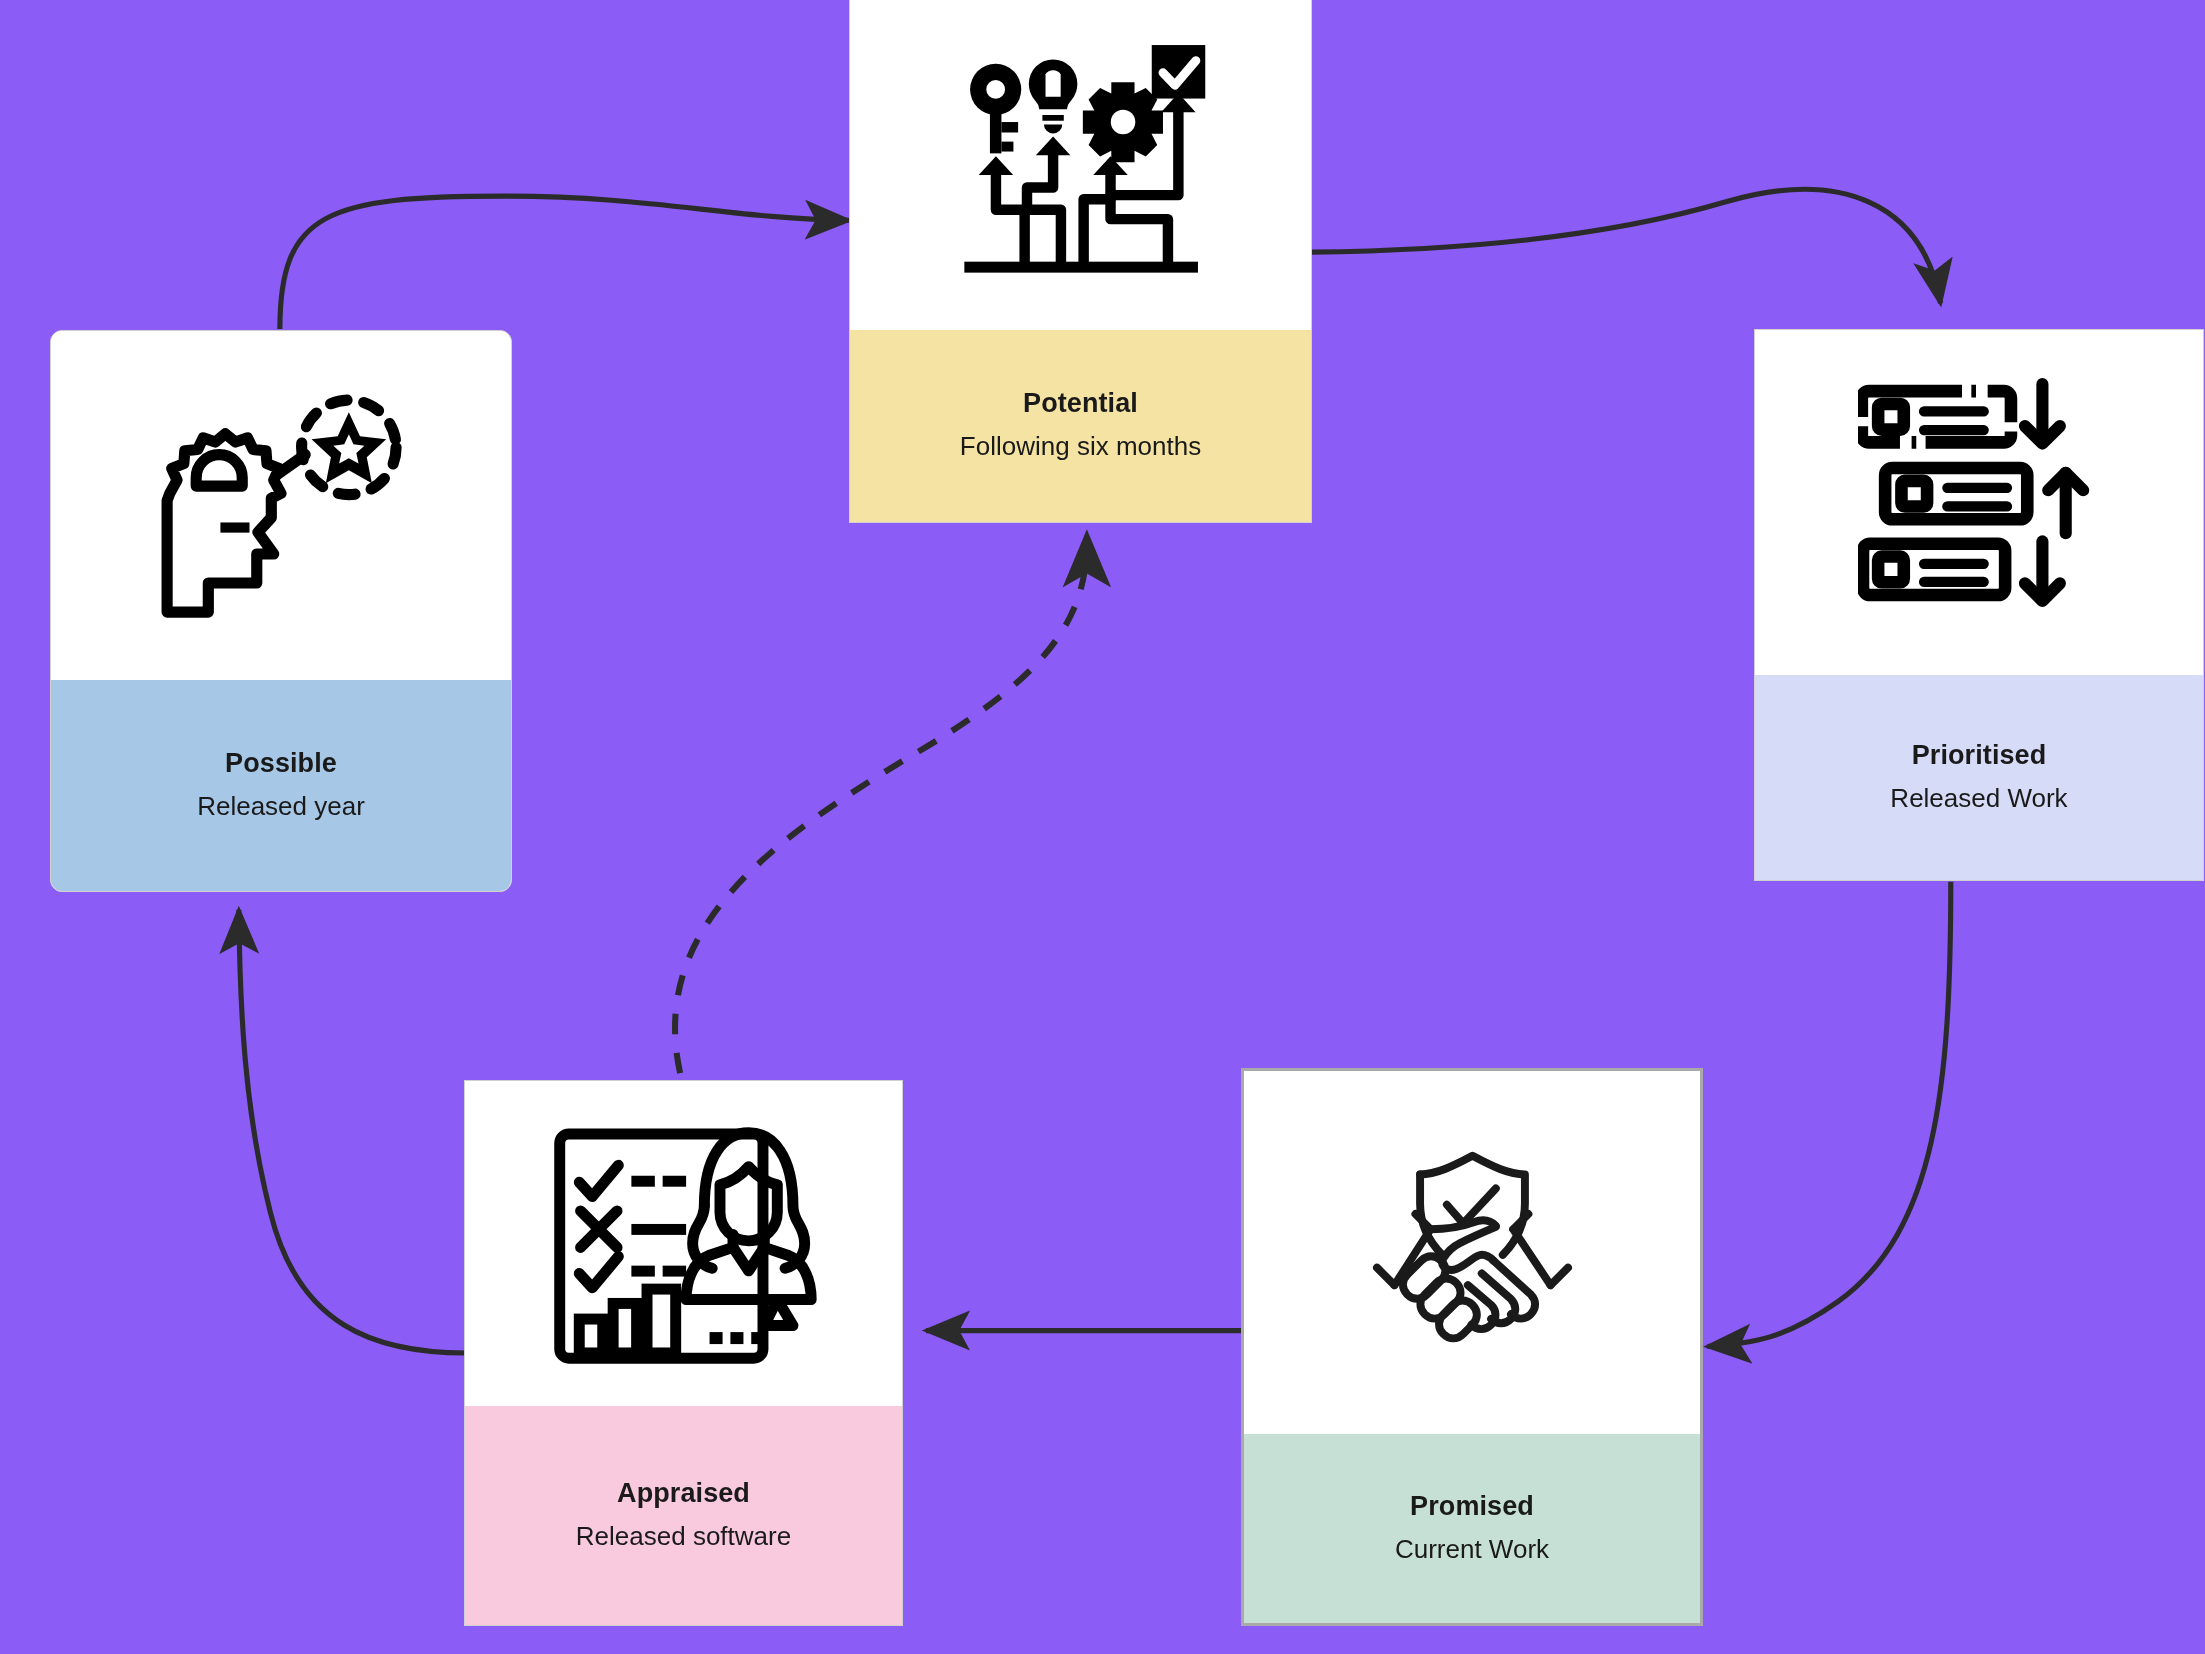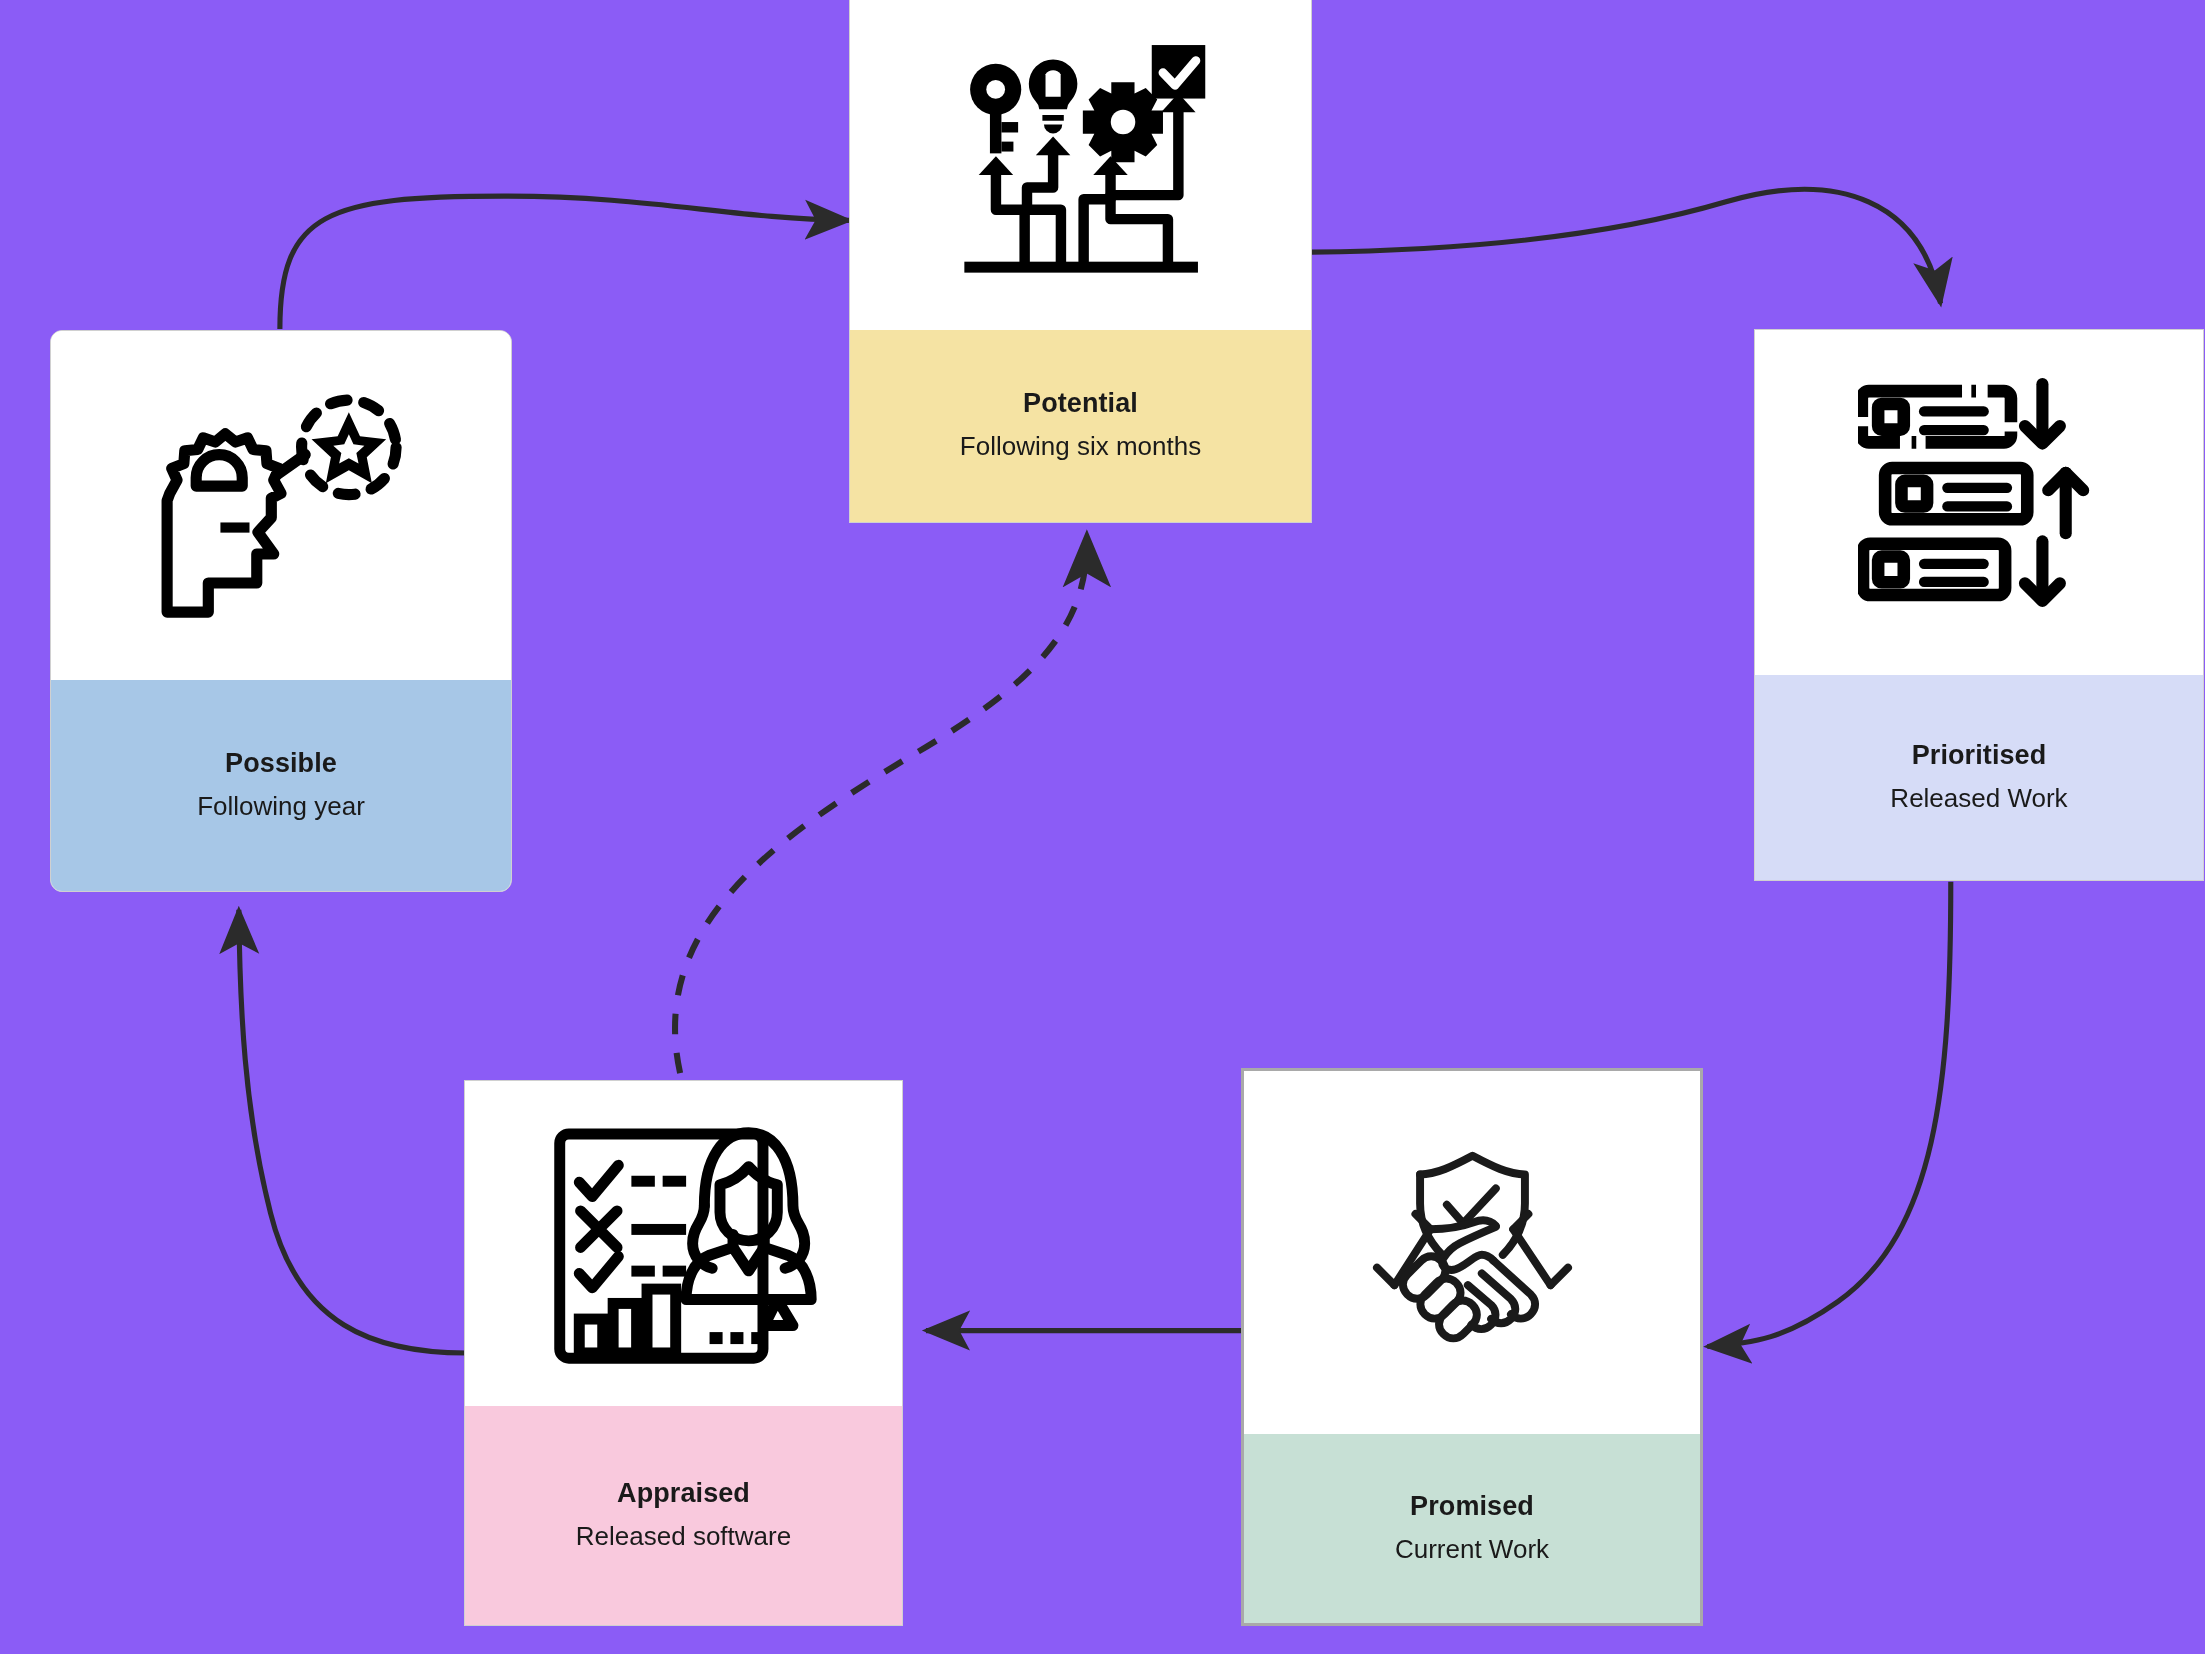--- a/index.html
+++ b/index.html
@@ -164,21 +164,21 @@
         <path d="M80 9.5 l4.6 9.9 l10.8 1.3 l-8.0 7.4 l2.1 10.7 l-9.5 -5.3 l-9.5 5.3
                  l2.1 -10.7 l-8.0 -7.4 l10.8 -1.3 z" fill="#000000"></path>
         <path d="M80 18.6 l1.9 4.1 l4.5 0.6 l-3.3 3.0 l0.9 4.4 l-4.0 -2.2 l-4.0 2.2
                  l0.9 -4.4 l-3.3 -3.0 l4.5 -0.6 z" fill="#ffffff"></path>
 
         <circle cx="80" cy="24" r="19.5" fill="none" stroke="#000000" stroke-width="4.6" stroke-dasharray="7 7" stroke-linecap="round"></circle>
       </svg>
     </div>
     <div class="card-label" style="background:#a7c7e7; height:211px;">
       <div class="card-title">Possible</div>
-      <div class="card-subtitle">Following year</div>
+      <div class="card-subtitle">Released year</div>
     </div>
   </div>
 
   <div class="card" style="left:1754px; top:329px; width:450px; height:552px;gap:20px;">
     <div class="card-icon">
       <svg width="243" height="233" viewBox="0 0 104 100" aria-hidden="true">
         <g stroke="#000000" stroke-width="5.4" fill="none" stroke-linejoin="round">
 
           <path d="M4.5 6.5 h58 a3 3 0 0 1 3 3 v16 a3 3 0 0 1 -3 3 h-58 a3 3 0 0 1 -3 -3
                    v-16 a3 3 0 0 1 3 -3 z" stroke-dasharray="40 4 2 5 22 4"></path>

